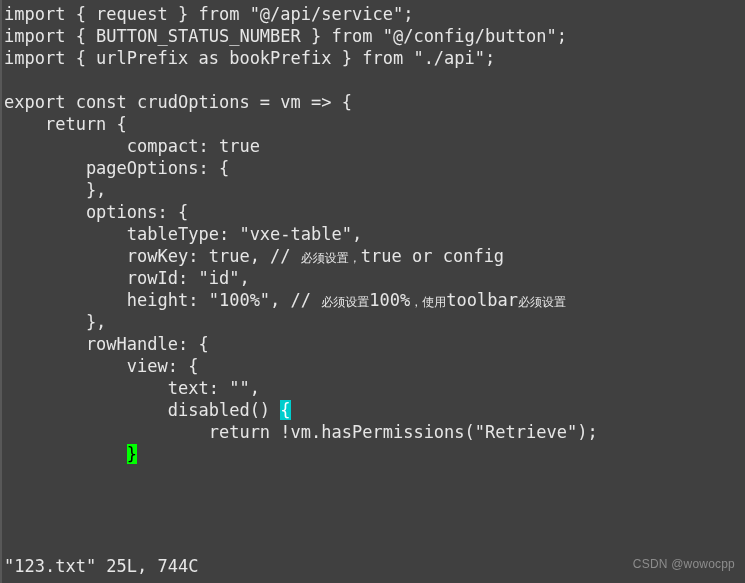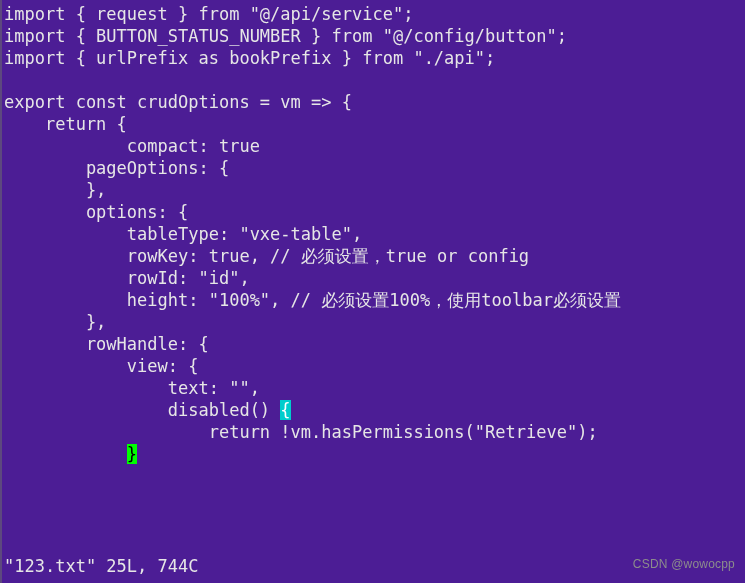--- a/index.html
+++ b/index.html
@@ -5,21 +5,21 @@
 <style>
   html, body {
     margin: 0;
     padding: 0;
     background: #000000;
   }
   #terminal {
     position: relative;
     width: 745px;
     height: 583px;
-    background: #4c1d95;
+    background: #404040;
     overflow: hidden;
     font-family: "DejaVu Sans Mono", "Liberation Mono", monospace;
     font-size: 17px;
     line-height: 22px;
     color: #e6e6e6;
     box-sizing: border-box;
   }
   
   #left-edge {
     position: absolute;
@@ -37,21 +37,21 @@
     width: 741px;
   }
   .line {
     height: 22px;
     white-space: pre;
     letter-spacing: 0px;
   }
   .line.blank { }
   .cjk {
     font-family: "DejaVu Sans", "Liberation Sans", sans-serif;
-    font-size: 17px;
+    font-size: 12px;
   }
   
   .cursor {
     background: #00cdcd;
     color: #ffffff;
   }
   
   .matchparen {
     background: #00ff00;
     color: #000000;

